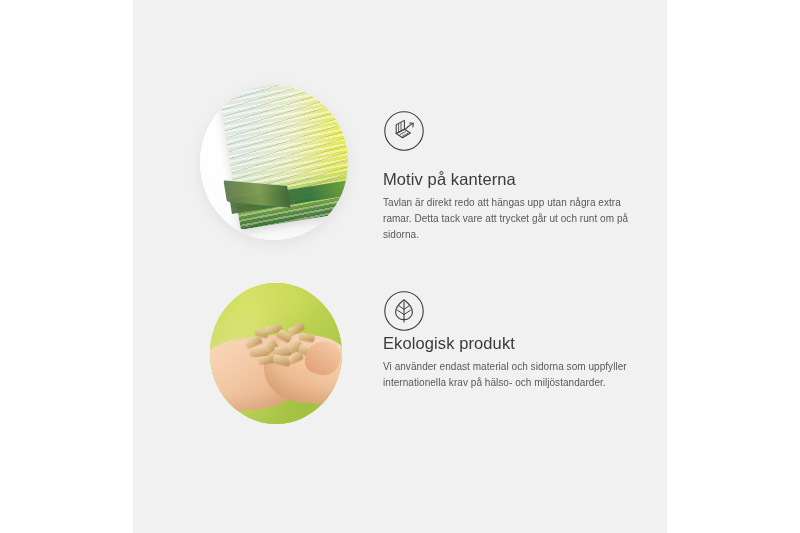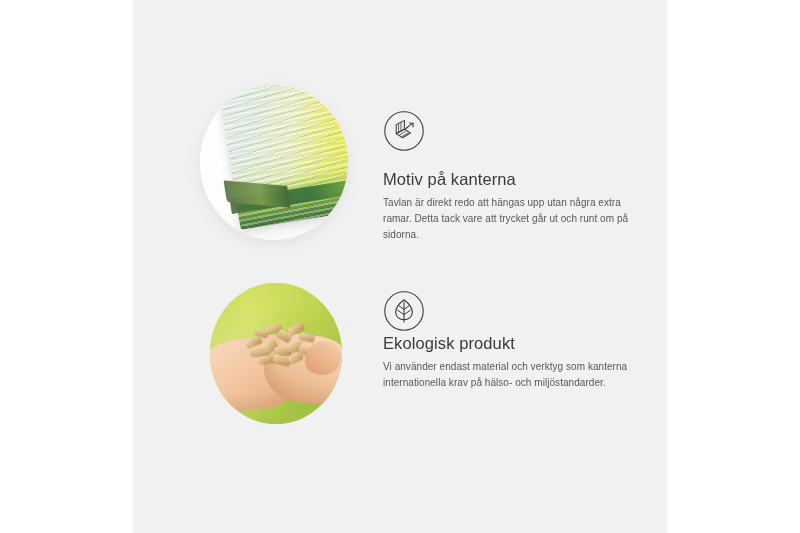--- a/index.html
+++ b/index.html
@@ -292,17 +292,17 @@
         <circle cx="21" cy="21" r="19.2" stroke="#3d3d3f" stroke-width="1.1"></circle>
         <path d="M21 9.8 C26.8 14.2 29.4 18.6 29.4 22.3 C29.4 26.6 25.6 29.6 21 29.6 C16.4 29.6 12.6 26.6 12.6 22.3 C12.6 18.6 15.2 14.2 21 9.8 Z" stroke="#3d3d3f" stroke-width="1.1" stroke-linejoin="round" fill="none"></path>
         <path d="M21 11.6 L21 32.6" stroke="#3d3d3f" stroke-width="1.1"></path>
         <path d="M21 19.4 L15.6 15.6 M21 19.4 L26.4 15.6" stroke="#3d3d3f" stroke-width="1.0" fill="none"></path>
         <path d="M21 24.6 L14.2 20.0 M21 24.6 L27.8 20.0" stroke="#3d3d3f" stroke-width="1.0" fill="none"></path>
       </svg>
     </div>
 
     <div class="txt txt-2">
       <h2 class="feature-title">Ekologisk produkt</h2>
-      <p class="feature-desc">Vi använder endast material och verktyg som kanterna internationella krav på hälso- och miljöstandarder.</p>
+      <p class="feature-desc">Vi använder endast material och sidorna som uppfyller internationella krav på hälso- och miljöstandarder.</p>
     </div>
   </div>
 
 </div>
 
 </body></html>

